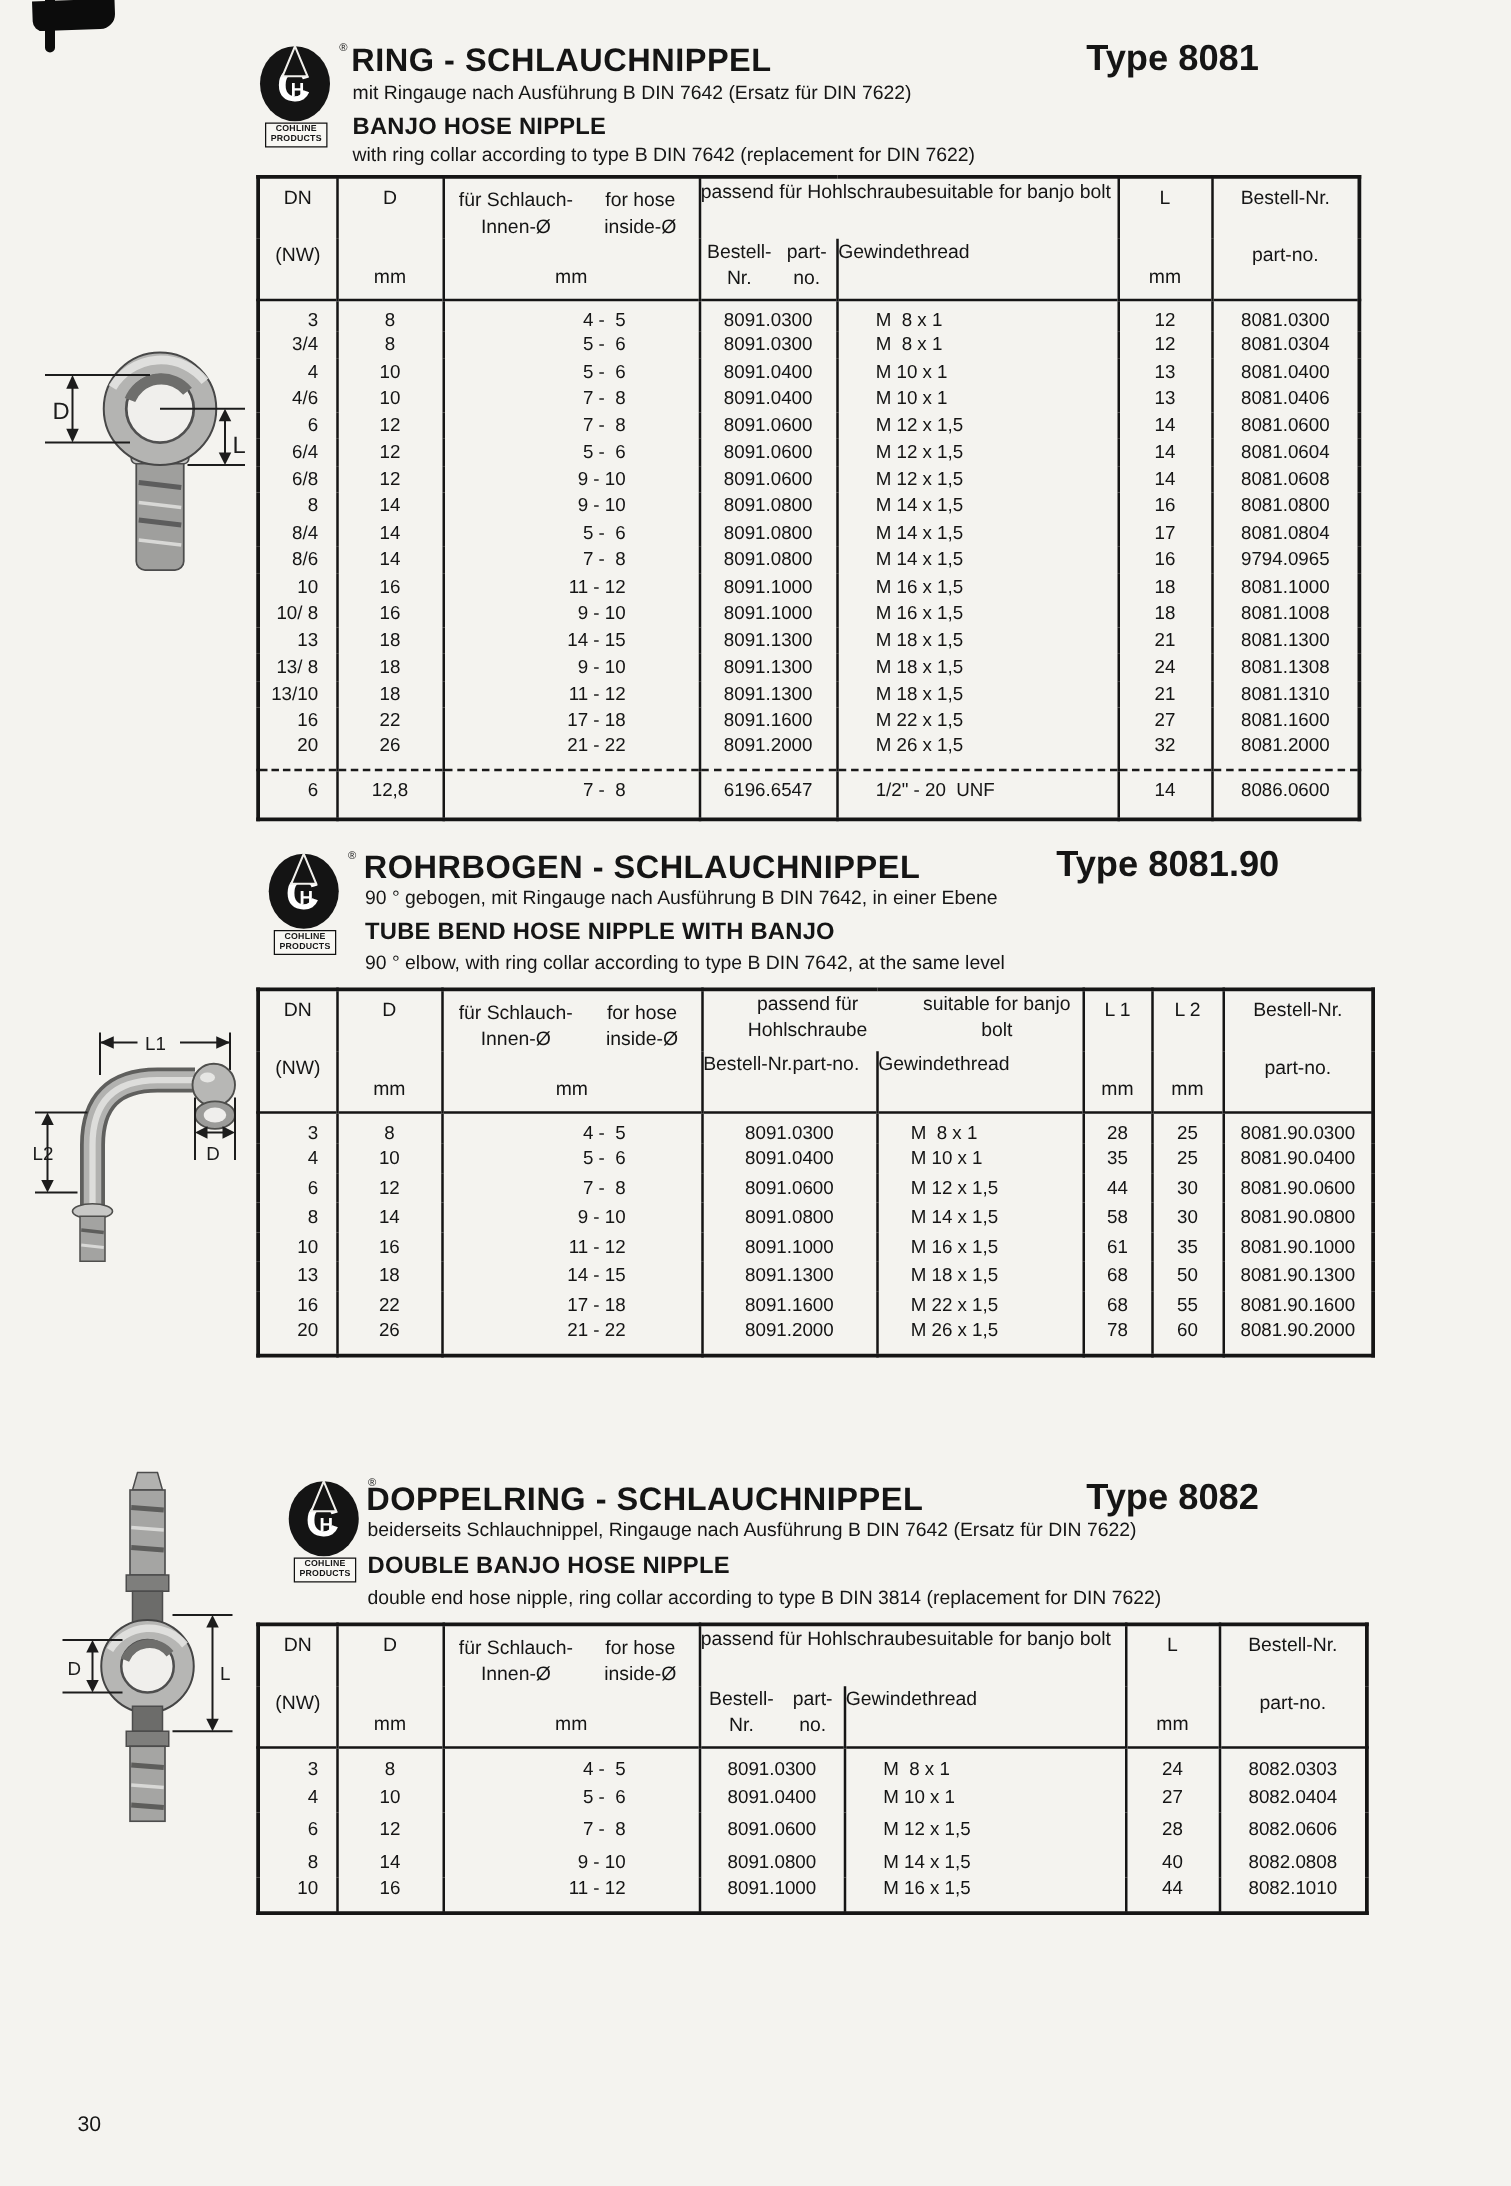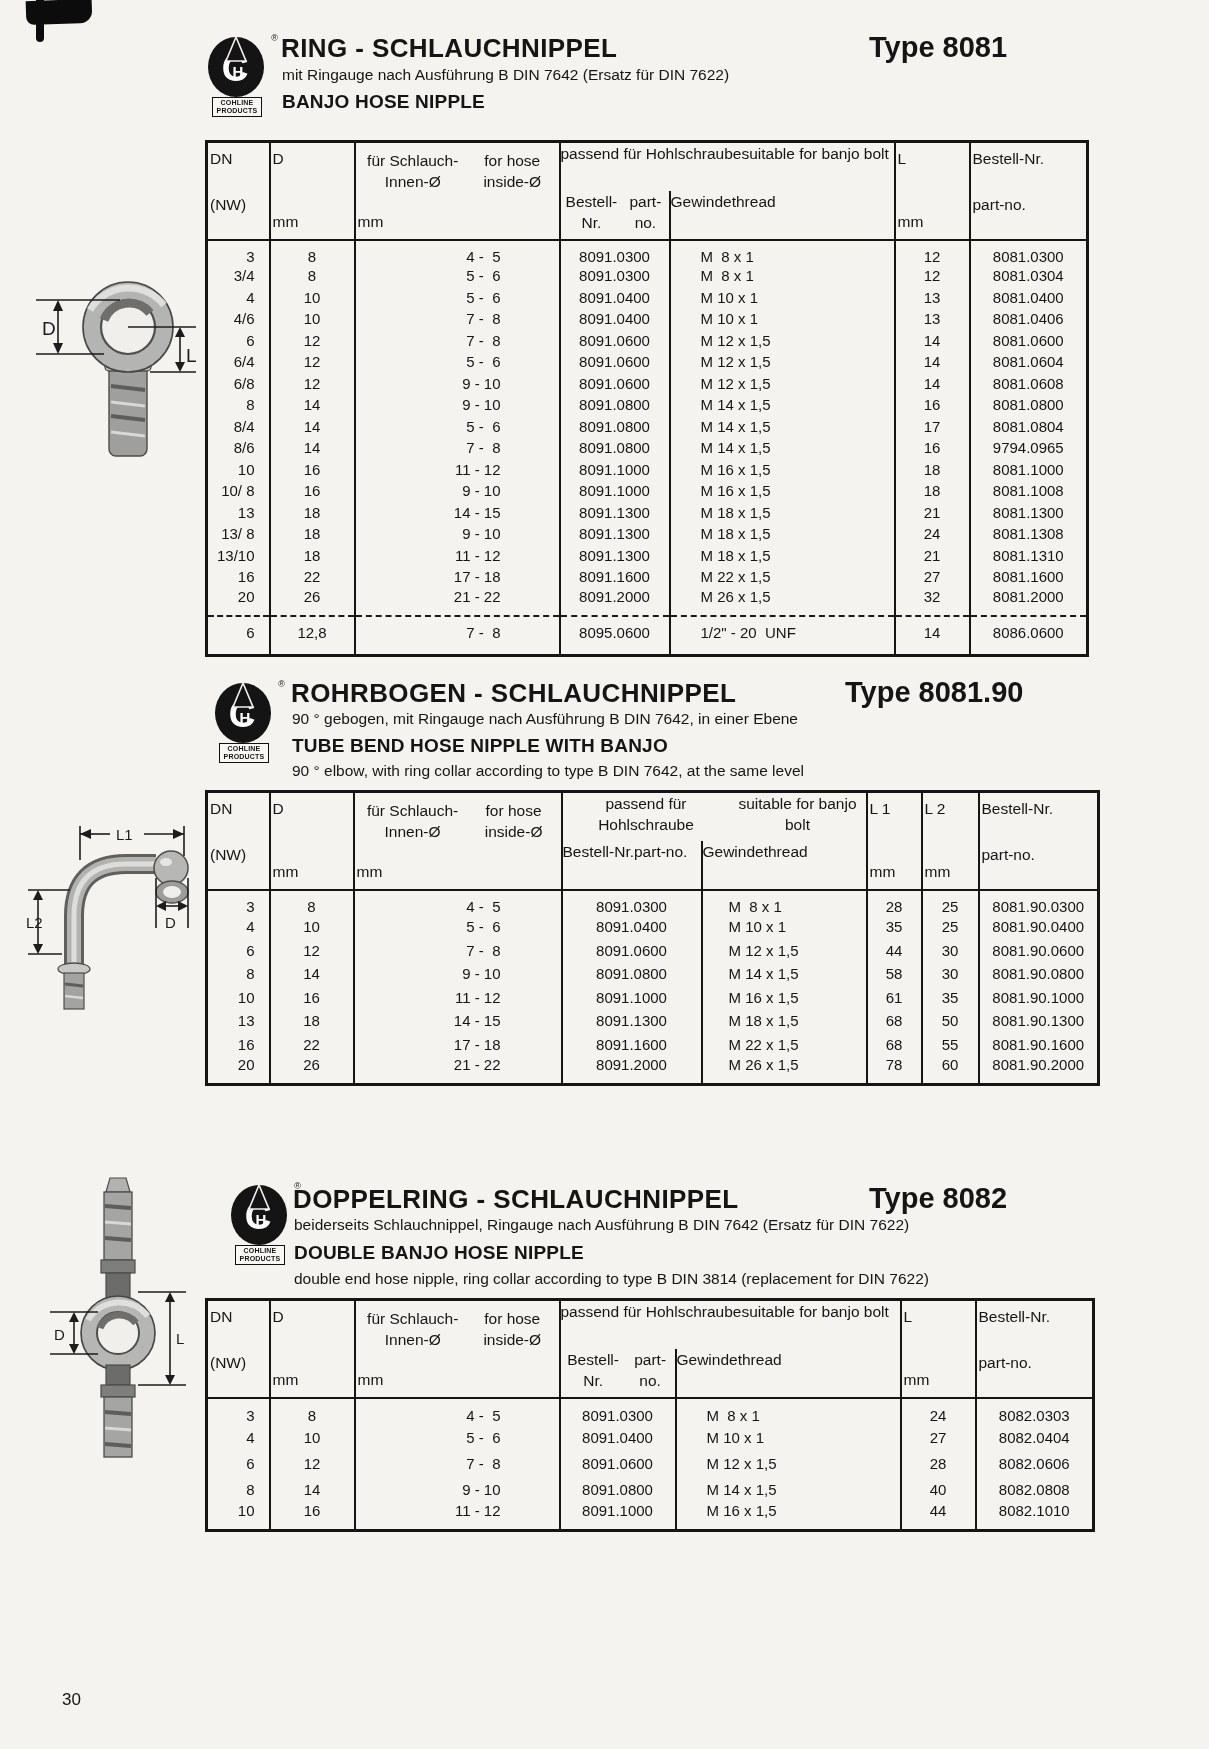--- a/index.html
+++ b/index.html
@@ -13,21 +13,21 @@
   .sub{font-size:15.5px}
   .note{font-size:15.5px;line-height:23px}
   .pageno{font-size:17px}
 
   
   table.spec{border-collapse:collapse;border:3px solid #151515;table-layout:fixed}
   .spec th,.spec td{border-left:2px solid #151515;padding:0;font-weight:normal;
                     font-size:15px;text-align:center;vertical-align:middle}
   .spec thead{border-bottom:2.5px solid #151515}
   .spec th{font-size:15.5px;vertical-align:top}
-  .hcell{height:96px;display:flex;flex-direction:column;align-items:flex-start;padding:7px 2px 8px}
+  .hcell{height:96px;display:flex;flex-direction:column;align-items:center;padding:7px 2px 8px}
   .hcell.sb{justify-content:space-between}
   .stack{display:flex;flex-direction:row;align-items:center;line-height:21px}
   .hgap{margin-top:28px}
   .banjo-th{height:48px;padding-top:7px}
   .subth{height:48px;padding-top:2px}
   .spec tbody td{white-space:pre}
   .spec tbody tr:first-child td{padding-top:7px}
   .spec tbody.main tr:last-child td{padding-bottom:10px}
   .spec tbody td:nth-child(1){text-align:right;padding-right:14px}
   .t1 tbody td{height:21.5px}
@@ -73,20 +73,21 @@
     </svg>
     <div class="logo-cap">
       <div>COHLINE</div>
       <div>PRODUCTS</div>
     </div>
   </div>
   <div class="abs title-de" style="left:281px;top:33px">RING - SCHLAUCHNIPPEL</div>
   <div class="abs type-label" style="left:869px;top:31px">Type 8081</div>
   <div class="abs sub" style="left:282px;top:66px">mit Ringauge nach Ausführung B DIN 7642 (Ersatz für DIN 7622)</div>
   <div class="abs title-en" style="left:282px;top:91px">BANJO HOSE NIPPLE</div>
+  <div class="abs sub" style="left:282px;top:116px">with ring collar according to type B DIN 7642 (replacement for DIN 7622)</div>
 
   <table class="spec t1 abs" style="left:205px;top:140px;width:884px">
     <colgroup>
         <col style="width:63px">
         <col style="width:85px">
         <col style="width:205px">
         <col style="width:110px">
         <col style="width:225px">
         <col style="width:75px">
         <col>
@@ -301,21 +302,21 @@
           <td>M 26 x 1,5</td>
           <td>32</td>
           <td>8081.2000</td>
         </tr>
       </tbody>
     <tbody class="extra">
         <tr>
           <td>6</td>
           <td>12,8</td>
           <td> 7 -  8</td>
-          <td>8095.0600</td>
+          <td>6196.6547</td>
           <td>1/2" - 20  UNF</td>
           <td>14</td>
           <td>8086.0600</td>
         </tr>
       </tbody>
   </table>
 
   <div class="abs logo" style="left:212px;top:682px">
     <span class="reg">®</span>
     <svg width="62" height="64" viewBox="0 0 62 64">

